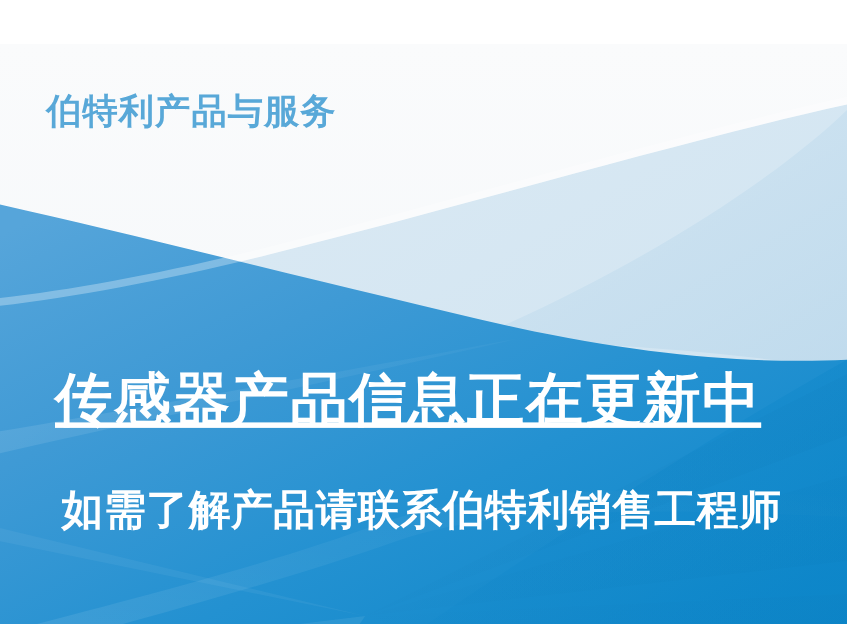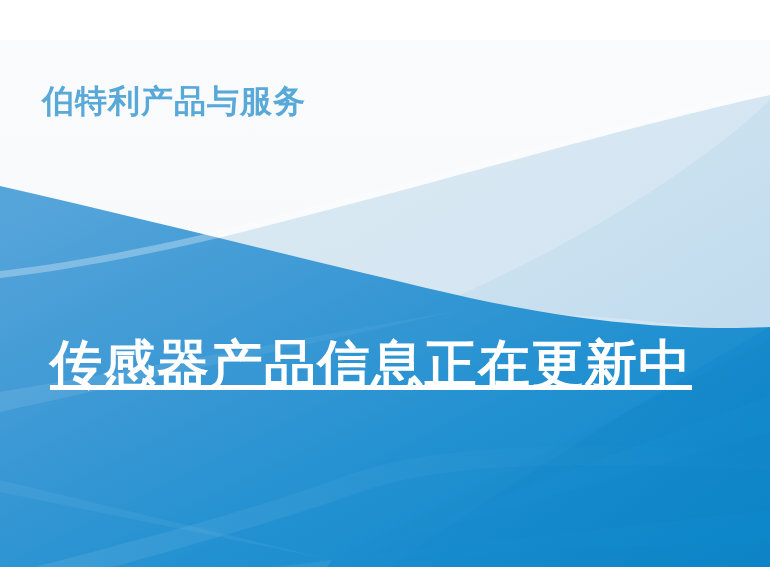--- a/index.html
+++ b/index.html
@@ -171,15 +171,16 @@
              C70,223 160,206 250,183
              C430,138 620,81 770,48 Z"></path>
   </svg>
 
   <div id="content-layer">
 
     <div id="header-title">伯特利产品与服务</div>
 
     <div id="headline-primary">传感器产品信息正在更新中</div>
 
+    <div id="headline-secondary">如需了解产品请联系伯特利销售工程师</div>
 
   </div>
 </div>
 
 </body></html>

